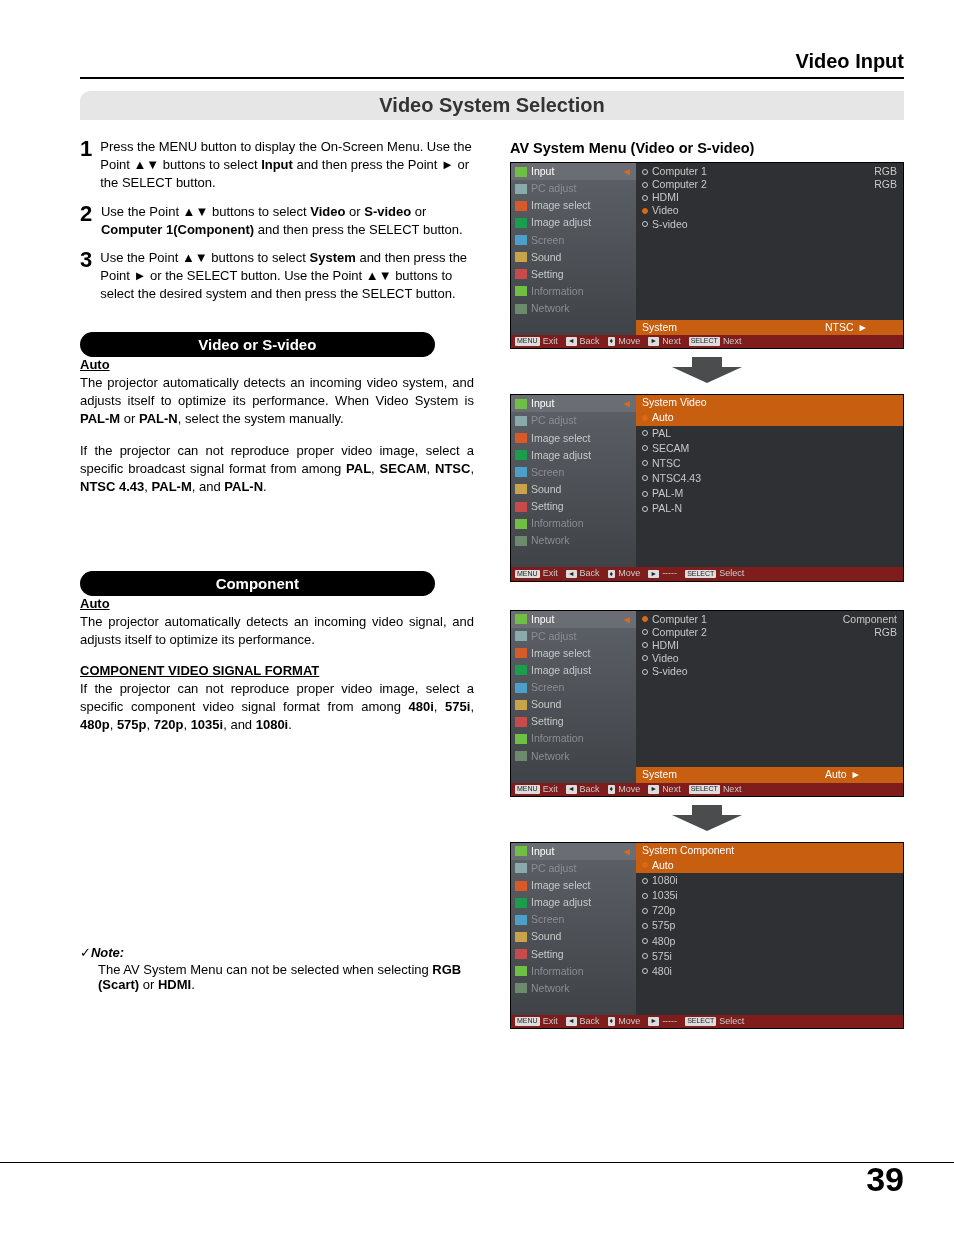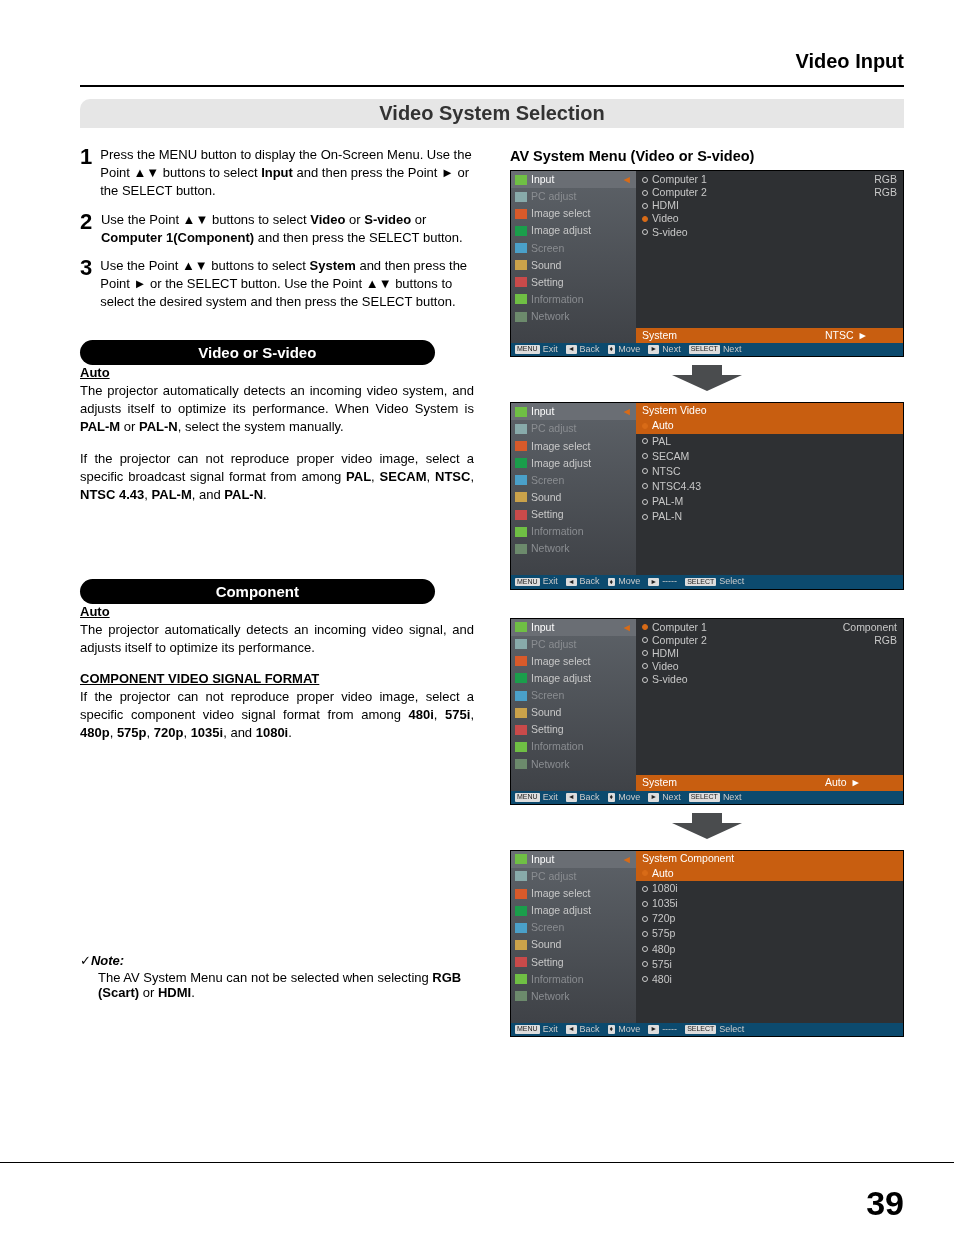--- a/index.html
+++ b/index.html
@@ -1,18 +1,18 @@
 <!DOCTYPE html>
 <html><head>
 <meta charset="utf-8">
 <style>
   * { box-sizing: border-box; margin: 0; padding: 0; }
   body { font-family: Arial, Helvetica, sans-serif; font-size: 13px; color: #000; background: #fff; }
   .page { width: 954px; height: 1235px; position: relative; padding: 50px 50px 30px 80px; }
-  .pg-header { text-align: right; font-size: 20px; font-weight: bold; padding-bottom: 12px; border-bottom: 2px solid #000; margin-bottom: 12px; }
+  .pg-header { text-align: right; font-size: 20px; font-weight: bold; padding-bottom: 4px; border-bottom: 2px solid #000; margin-bottom: 12px; }
   .sec-title-wrap { background: #e6e6e6; text-align: center; padding: 3px 0; margin-bottom: 18px; border-radius: 10px 0 0 0; }
   .sec-title { font-size: 20px; font-weight: bold; color: #333; }
   .columns { display: flex; gap: 36px; }
   .col-left { flex: 1 1 50%; }
   .col-right { flex: 1 1 50%; }
   .steps { margin-bottom: 28px; }
   .step { display: flex; gap: 8px; margin-bottom: 10px; }
   .step-num { font-size: 22px; font-weight: bold; width: 24px; line-height: 1; }
   .step-body { font-size: 13px; line-height: 1.4; }
   .step-body b { font-weight: bold; }
@@ -30,30 +30,30 @@
   .side-ico { width: 12px; height: 10px; display: inline-block; }
   .osd-main { flex: 1; position: relative; background: #2e3033; }
   .input-list { padding: 2px 6px; }
   .input-list .row { display: flex; align-items: center; gap: 4px; justify-content: space-between; }
   .row-left { display: flex; align-items: center; gap: 4px; }
   .bullet { width: 6px; height: 6px; border: 1px solid #ccc; border-radius: 50%; display: inline-block; }
   .bullet.sel { background: #d86b17; border-color: #d86b17; }
   .sys-bar { position: absolute; left: 0; right: 0; bottom: 0; display: flex; background: #c85e10; color: #fff; font-size: 10.5px; }
   .sys-bar .sl { flex: 1; padding: 1px 6px; }
   .sys-bar .sr { width: 84px; text-align: left; padding: 1px 6px; display:flex; align-items:center; gap:4px;}
-  .osd-foot { background: #0c4a6e; display: flex; font-size: 9px; padding: 1px 4px; gap: 8px; color:#ccc; }
+  .osd-foot { background: #7f1d1d; display: flex; font-size: 9px; padding: 1px 4px; gap: 8px; color:#ccc; }
   .osd-foot span { display:flex; align-items:center; gap:3px; }
   .kb { background:#ddd; color:#222; font-size:7px; padding:0 2px; border-radius:1px; }
   .arrow-down { text-align: center; margin: 8px 0; }
   .arrow-down svg { width: 70px; height: 26px; }
   .sys-hdr { background:#c85e10; color:#fff; padding:1px 6px; }
   .sys-list { padding: 0 6px; }
   .sys-list .srow { display:flex; align-items:center; gap:4px; padding:1px 0;}
   .sys-list .srow.sel { background:#c85e10; color:#fff; margin:0 -6px; padding:1px 6px;}
-  .page-num { position:absolute; right:50px; bottom:12px; font-size:34px; font-weight:bold; }
+  .page-num { position:absolute; right:50px; bottom:36px; font-size:34px; font-weight:bold; }
   .hr-bot { position:absolute; left:0; right:0; bottom:72px; border-top:1px solid #000; }
   .gap-block { height: 60px; }
   .muted { color:#8a8d91; }
 </style>
 </head>
 <body>
 
 <div class="page">
   <div class="pg-header">Video Input</div>
   <div class="sec-title-wrap">

